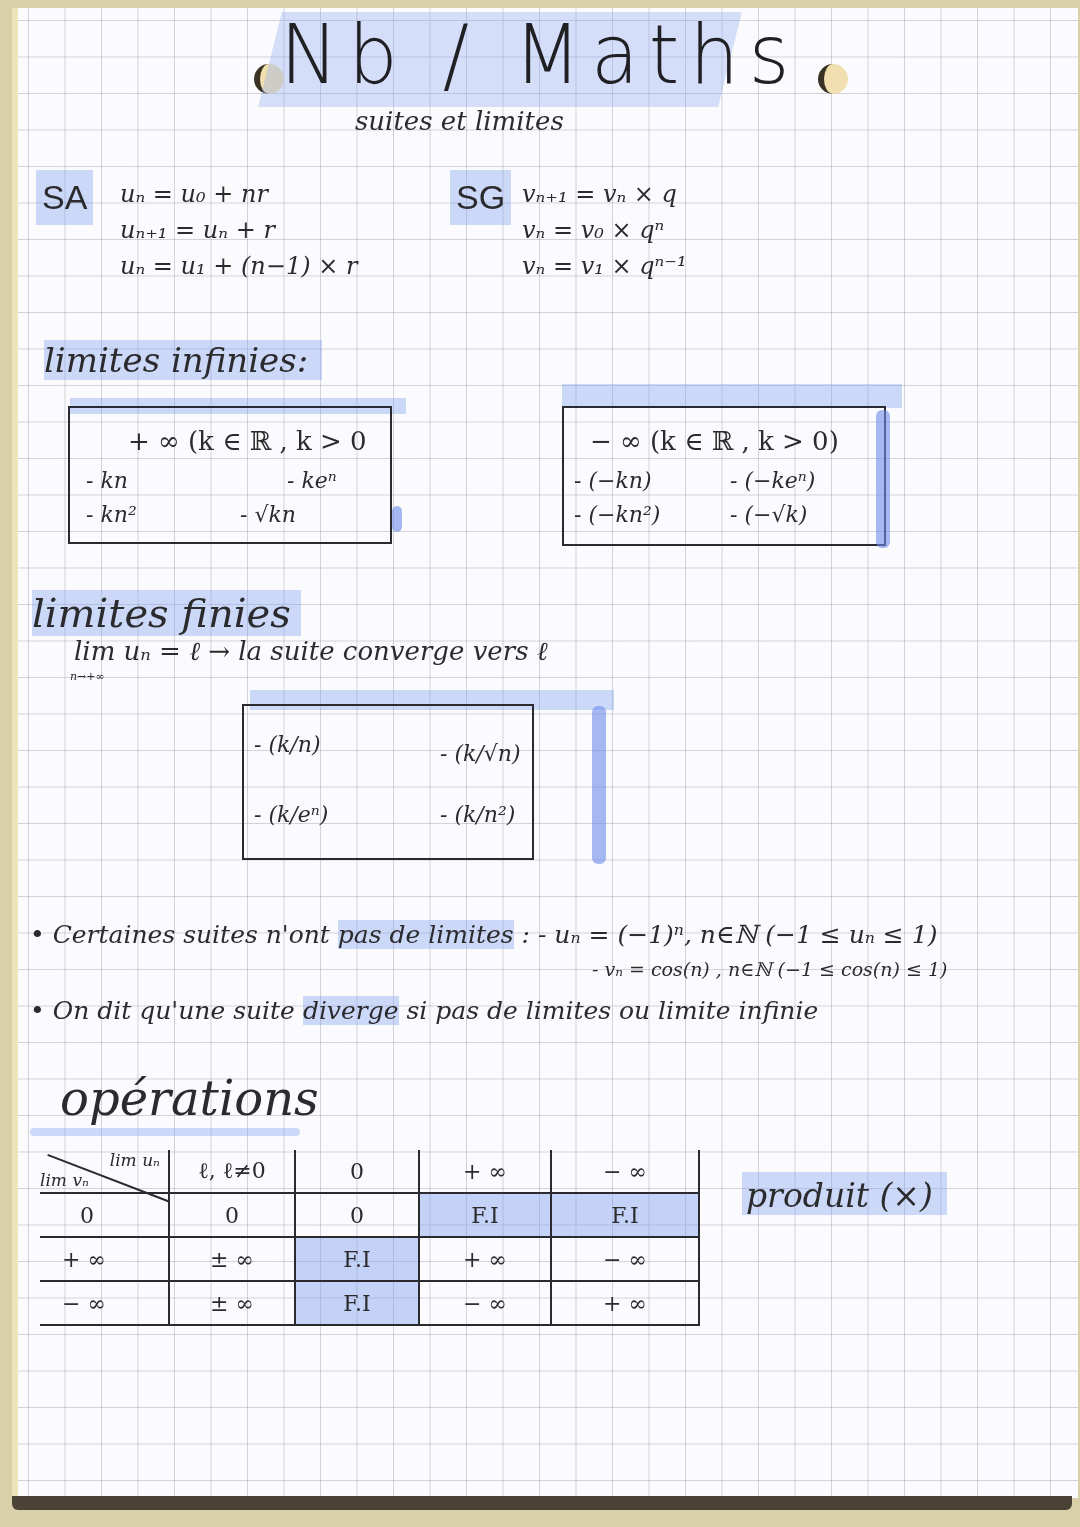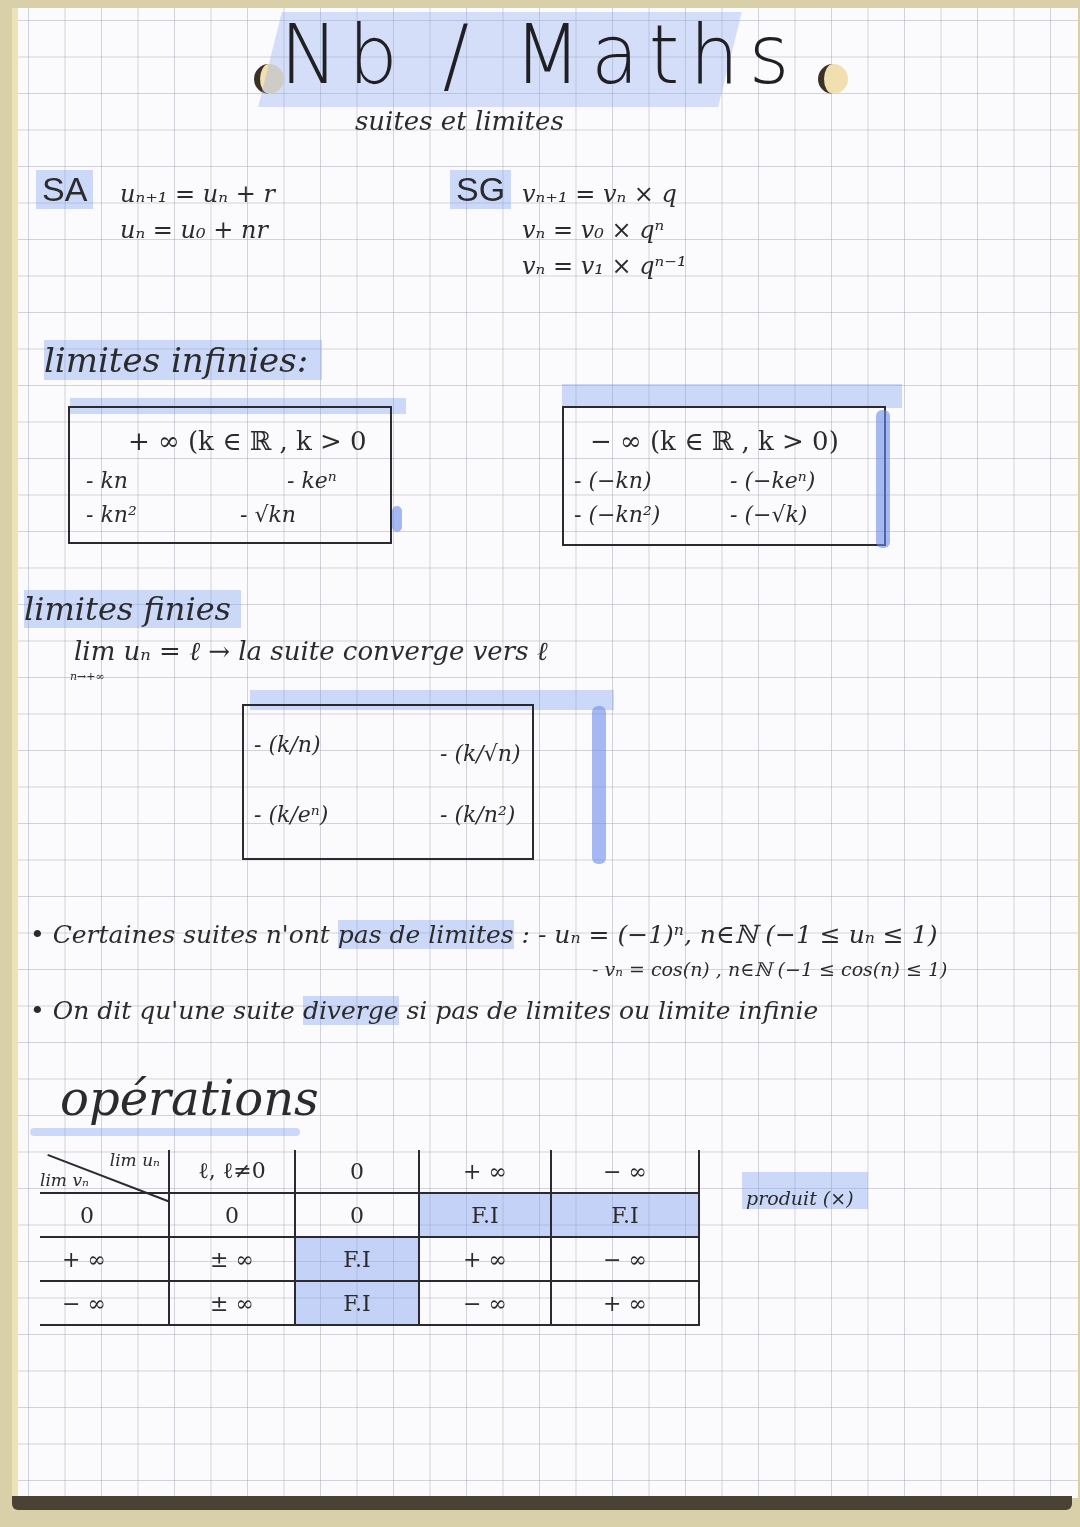--- a/index.html
+++ b/index.html
@@ -15,21 +15,21 @@
   .hole{position:absolute;width:30px;height:30px;border-radius:50%;background:#f1dfaf;border-left:6px solid #3a3325;box-sizing:border-box;}
   .hl{background:rgba(130,160,240,0.38);}
   .abs{position:absolute;}
   .hand{font-family:"DejaVu Serif",serif;font-style:italic;}
   .title{position:absolute;left:270px;top:12px;width:460px;height:95px;
     background:rgba(140,170,240,0.35);transform:skewX(-14deg);}
   .title-text{position:absolute;left:280px;top:10px;font-size:78px;letter-spacing:10px;
     font-family:"DejaVu Sans",sans-serif;font-weight:300;color:#1f1f24;transform:scaleY(1.05);}
   .subtitle{position:absolute;left:355px;top:106px;font-size:26px;}
   .formula{font-size:24px;line-height:36px;white-space:nowrap;}
-  .label-box{font-family:"Liberation Sans",sans-serif;font-size:34px;padding:0 6px;}
+  .label-box{font-family:"Liberation Sans",sans-serif;font-size:34px;padding:8px 6px;}
   .section{font-size:34px;}
   .box{position:absolute;border:2.5px solid #2a2a30;box-sizing:border-box;}
   .box .hdr{position:absolute;font-size:26px;white-space:nowrap;}
   .box .item{position:absolute;font-size:22px;white-space:nowrap;}
   .shadow-r{position:absolute;background:rgba(110,140,235,0.6);}
   .note{position:absolute;font-size:25px;white-space:nowrap;}
   table.ops{position:absolute;left:40px;top:1150px;border-collapse:collapse;font-family:"DejaVu Serif",serif;}
   table.ops td{height:42px;text-align:center;font-size:22px;border-bottom:2px solid #2a2a30;padding:0;}
   table.ops td.vr{border-right:2.5px solid #2a2a30;}
   table.ops td.rowh{text-align:left;padding-left:14px;}
@@ -47,22 +47,23 @@
 
 <div class="hole" style="left:254px;top:64px;"></div>
 <div class="hole" style="left:818px;top:64px;"></div>
 
 <div class="title"></div>
 <div class="title-text">Nb / Maths</div>
 <div class="subtitle hand">suites et limites</div>
 
 <div class="abs label-box hl" style="left:36px;top:170px;">SA</div>
 <div class="abs formula hand" style="left:120px;top:176px;">
+  <div>uₙ = u₀ + nr</div>
   <div>uₙ₊₁ = uₙ + r</div>
-  <div>uₙ = u₀ + nr</div>
+  <div>uₙ = u₁ + (n−1) × r</div>
 </div>
 
 <div class="abs label-box hl" style="left:450px;top:170px;">SG</div>
 <div class="abs formula hand" style="left:522px;top:176px;">
   <div>vₙ₊₁ = vₙ × q</div>
   <div>vₙ = v₀ × qⁿ</div>
   <div>vₙ = v₁ × qⁿ⁻¹</div>
 </div>
 
 <div class="abs section hand hl" style="left:44px;top:340px;padding-right:14px;">limites infinies:</div>
@@ -80,21 +81,21 @@
 <div class="abs hl" style="left:562px;top:384px;width:340px;height:24px;"></div>
 <div class="box" style="left:562px;top:406px;width:324px;height:140px;">
   <div class="hdr" style="left:26px;top:18px;">− ∞ (k ∈ ℝ , k &gt; 0)</div>
   <div class="item hand" style="left:10px;top:60px;">- (−kn)</div>
   <div class="item hand" style="left:166px;top:60px;">- (−keⁿ)</div>
   <div class="item hand" style="left:10px;top:94px;">- (−kn²)</div>
   <div class="item hand" style="left:166px;top:94px;">- (−√k)</div>
 </div>
 <div class="shadow-r" style="left:876px;top:410px;width:14px;height:138px;border-radius:6px;"></div>
 
-<div class="abs section hand hl" style="left:24px;top:590px;padding-right:10px;font-size:32px;">limites finies</div>
+<div class="abs section hand hl" style="left:32px;top:590px;padding-right:10px;font-size:40px;">limites finies</div>
 <div class="abs hand" style="left:74px;top:636px;font-size:26px;white-space:nowrap;">lim uₙ = ℓ  → la suite converge vers ℓ</div>
 <div class="abs hand" style="left:70px;top:670px;font-size:11px;">n→+∞</div>
 
 <div class="abs hl" style="left:250px;top:690px;width:364px;height:20px;"></div>
 <div class="box" style="left:242px;top:704px;width:292px;height:156px;">
   <div class="item hand" style="left:10px;top:26px;font-size:22px;">- (k/n)</div>
   <div class="item hand" style="left:196px;top:35px;font-size:22px;">- (k/√n)</div>
   <div class="item hand" style="left:10px;top:96px;font-size:22px;">- (k/eⁿ)</div>
   <div class="item hand" style="left:196px;top:96px;font-size:22px;">- (k/n²)</div>
 </div>
@@ -104,21 +105,21 @@
   <span>• Certaines suites n'ont </span><span class="hl">pas de limites</span><span> : - uₙ = (−1)ⁿ, n∈ℕ (−1 ≤ uₙ ≤ 1)</span>
 </div>
 <div class="note hand" style="left:592px;top:958px;font-size:19px;">- vₙ = cos(n) , n∈ℕ (−1 ≤ cos(n) ≤ 1)</div>
 <div class="note hand" style="left:30px;top:996px;">
   <span>• On dit qu'une suite </span><span class="hl">diverge</span><span> si pas de limites ou limite infinie</span>
 </div>
 
 <div class="abs hand" style="left:60px;top:1070px;font-size:48px;">opérations</div>
 <div class="abs hl" style="left:30px;top:1128px;width:270px;height:8px;border-radius:4px;"></div>
 
-<div class="abs hand hl" style="left:742px;top:1172px;font-size:19px;padding:15px 14px 0 4px;">produit (×)</div>
+<div class="abs hand hl" style="left:742px;top:1172px;font-size:33px;padding:4px 14px 0 4px;">produit (×)</div>
 
 <table class="ops">
   <tbody>
       <tr>
     <td class="vr" style="width:128px;">
       <div class="corner" style="height:42px;">
         <div class="diag"></div>
         <span class="a">lim uₙ</span>
         <span class="b">lim vₙ</span>
       </div>

